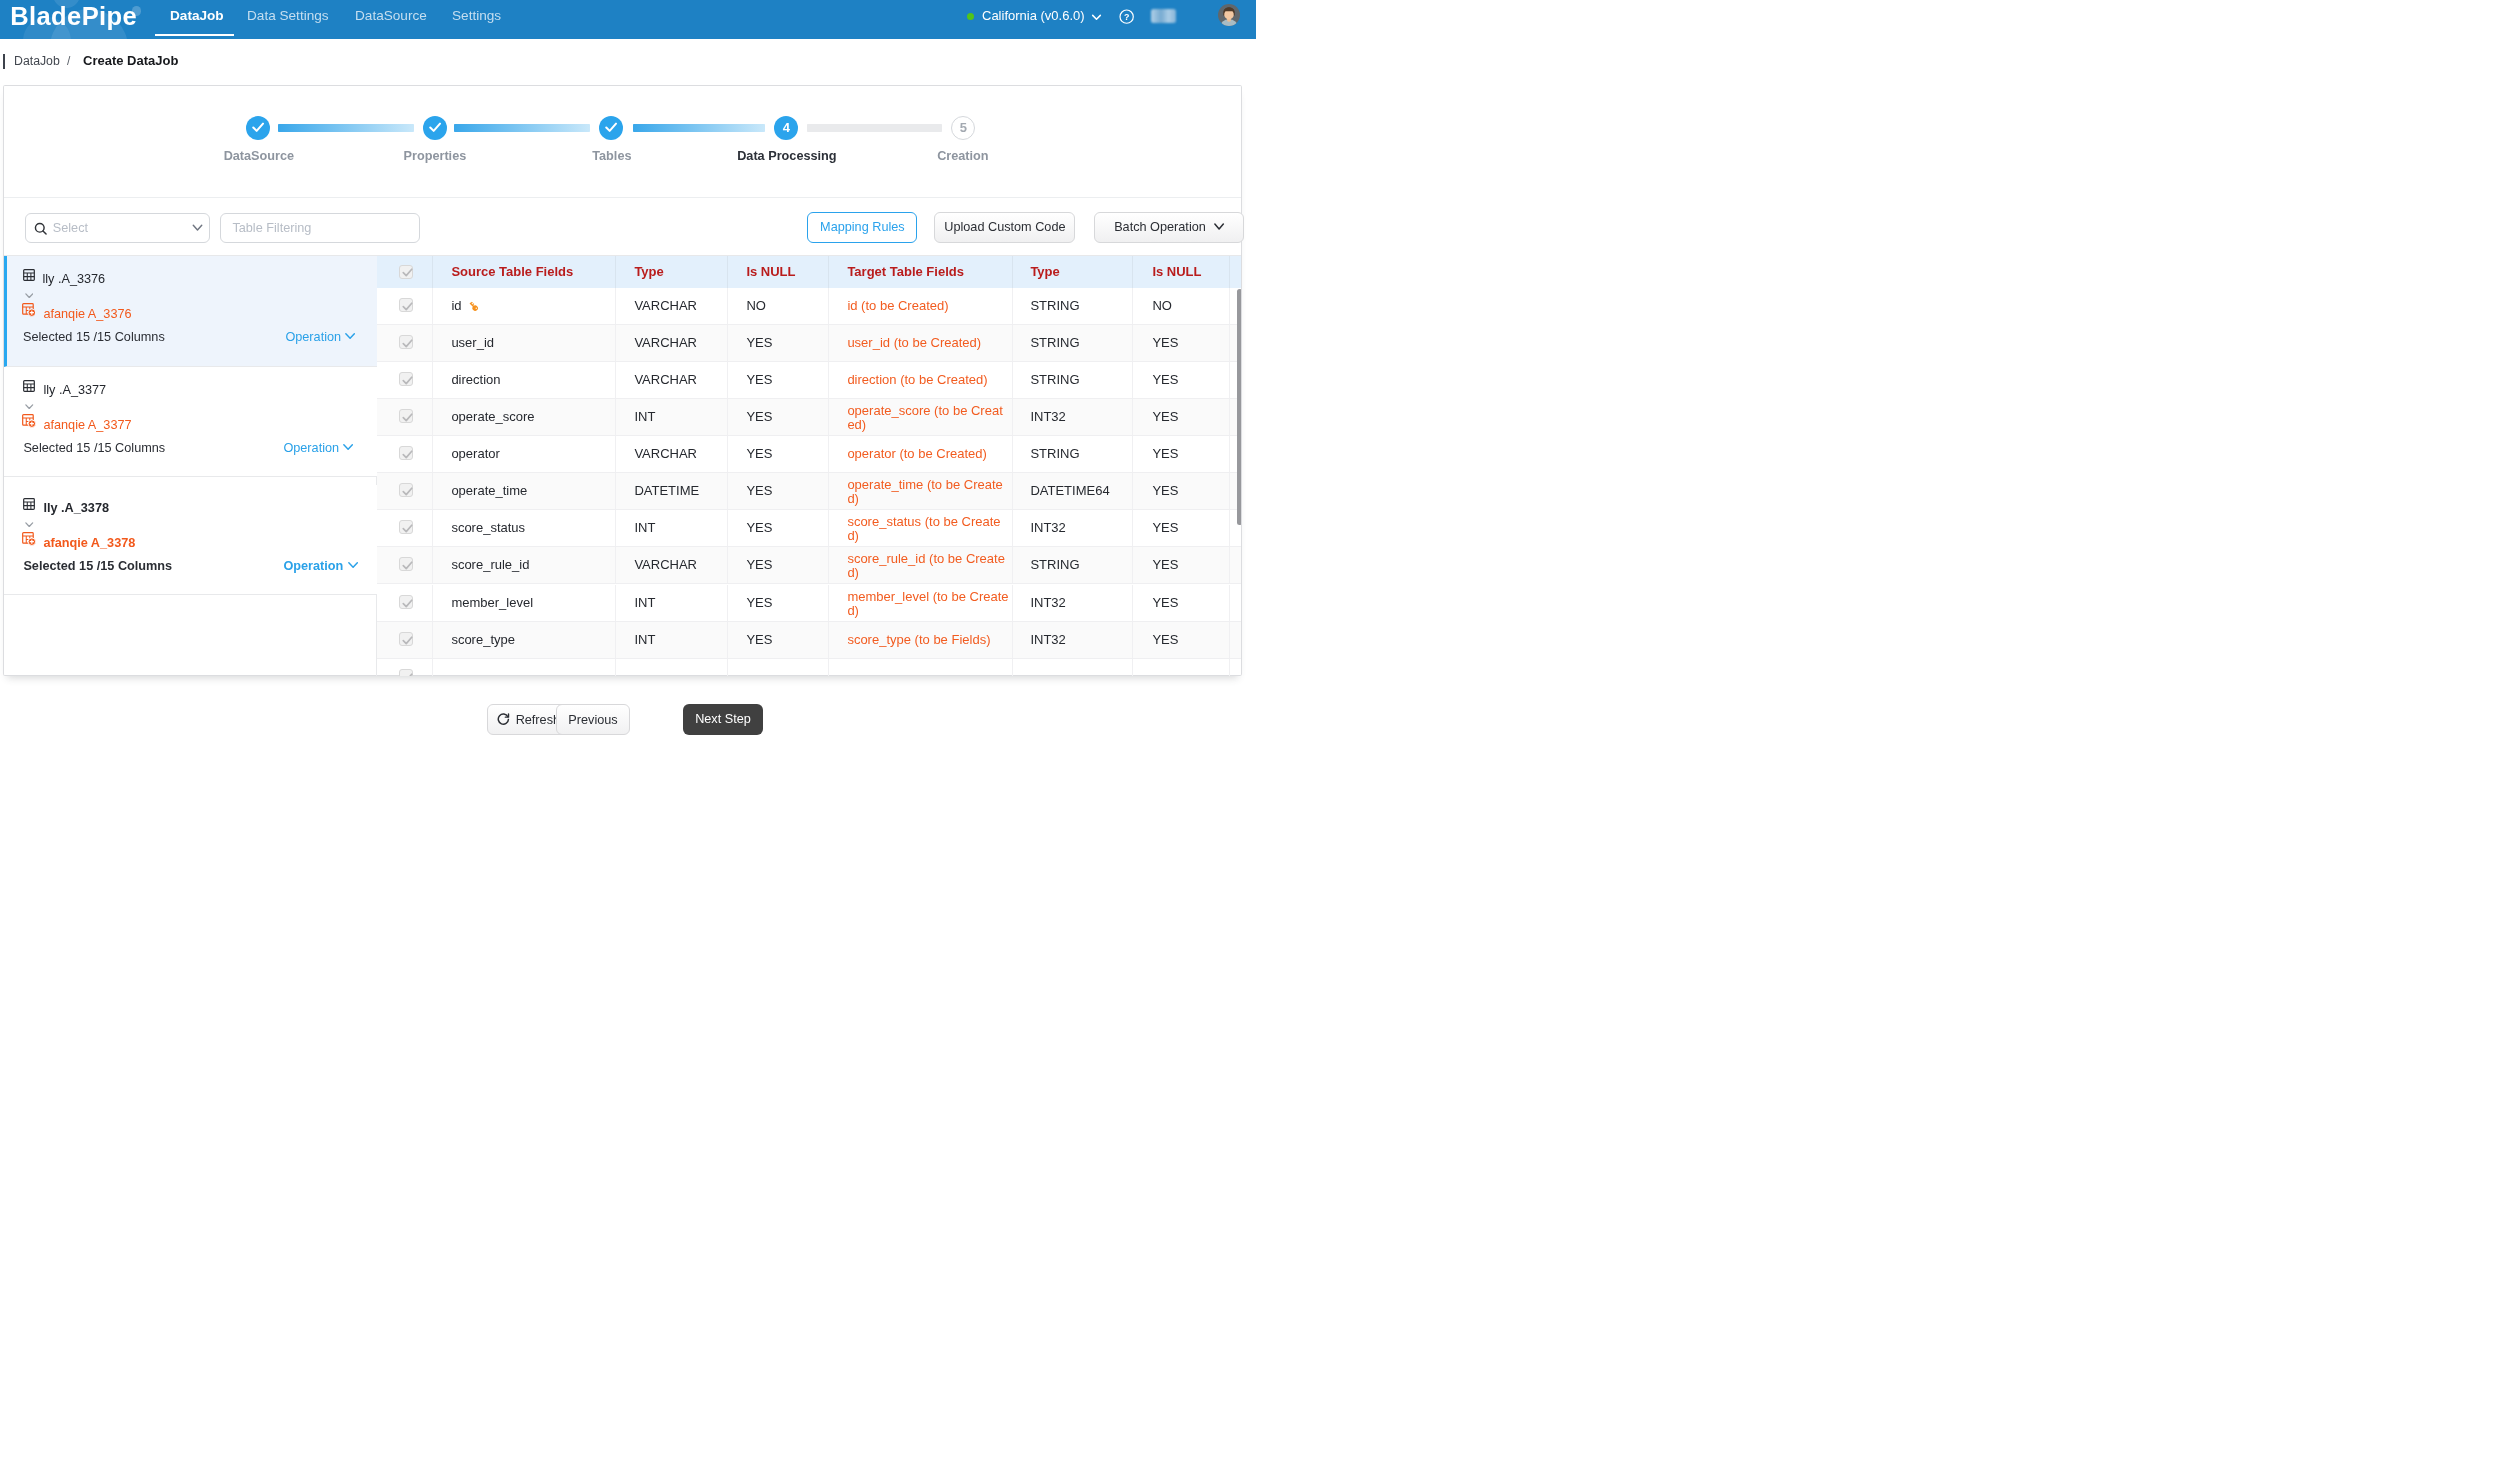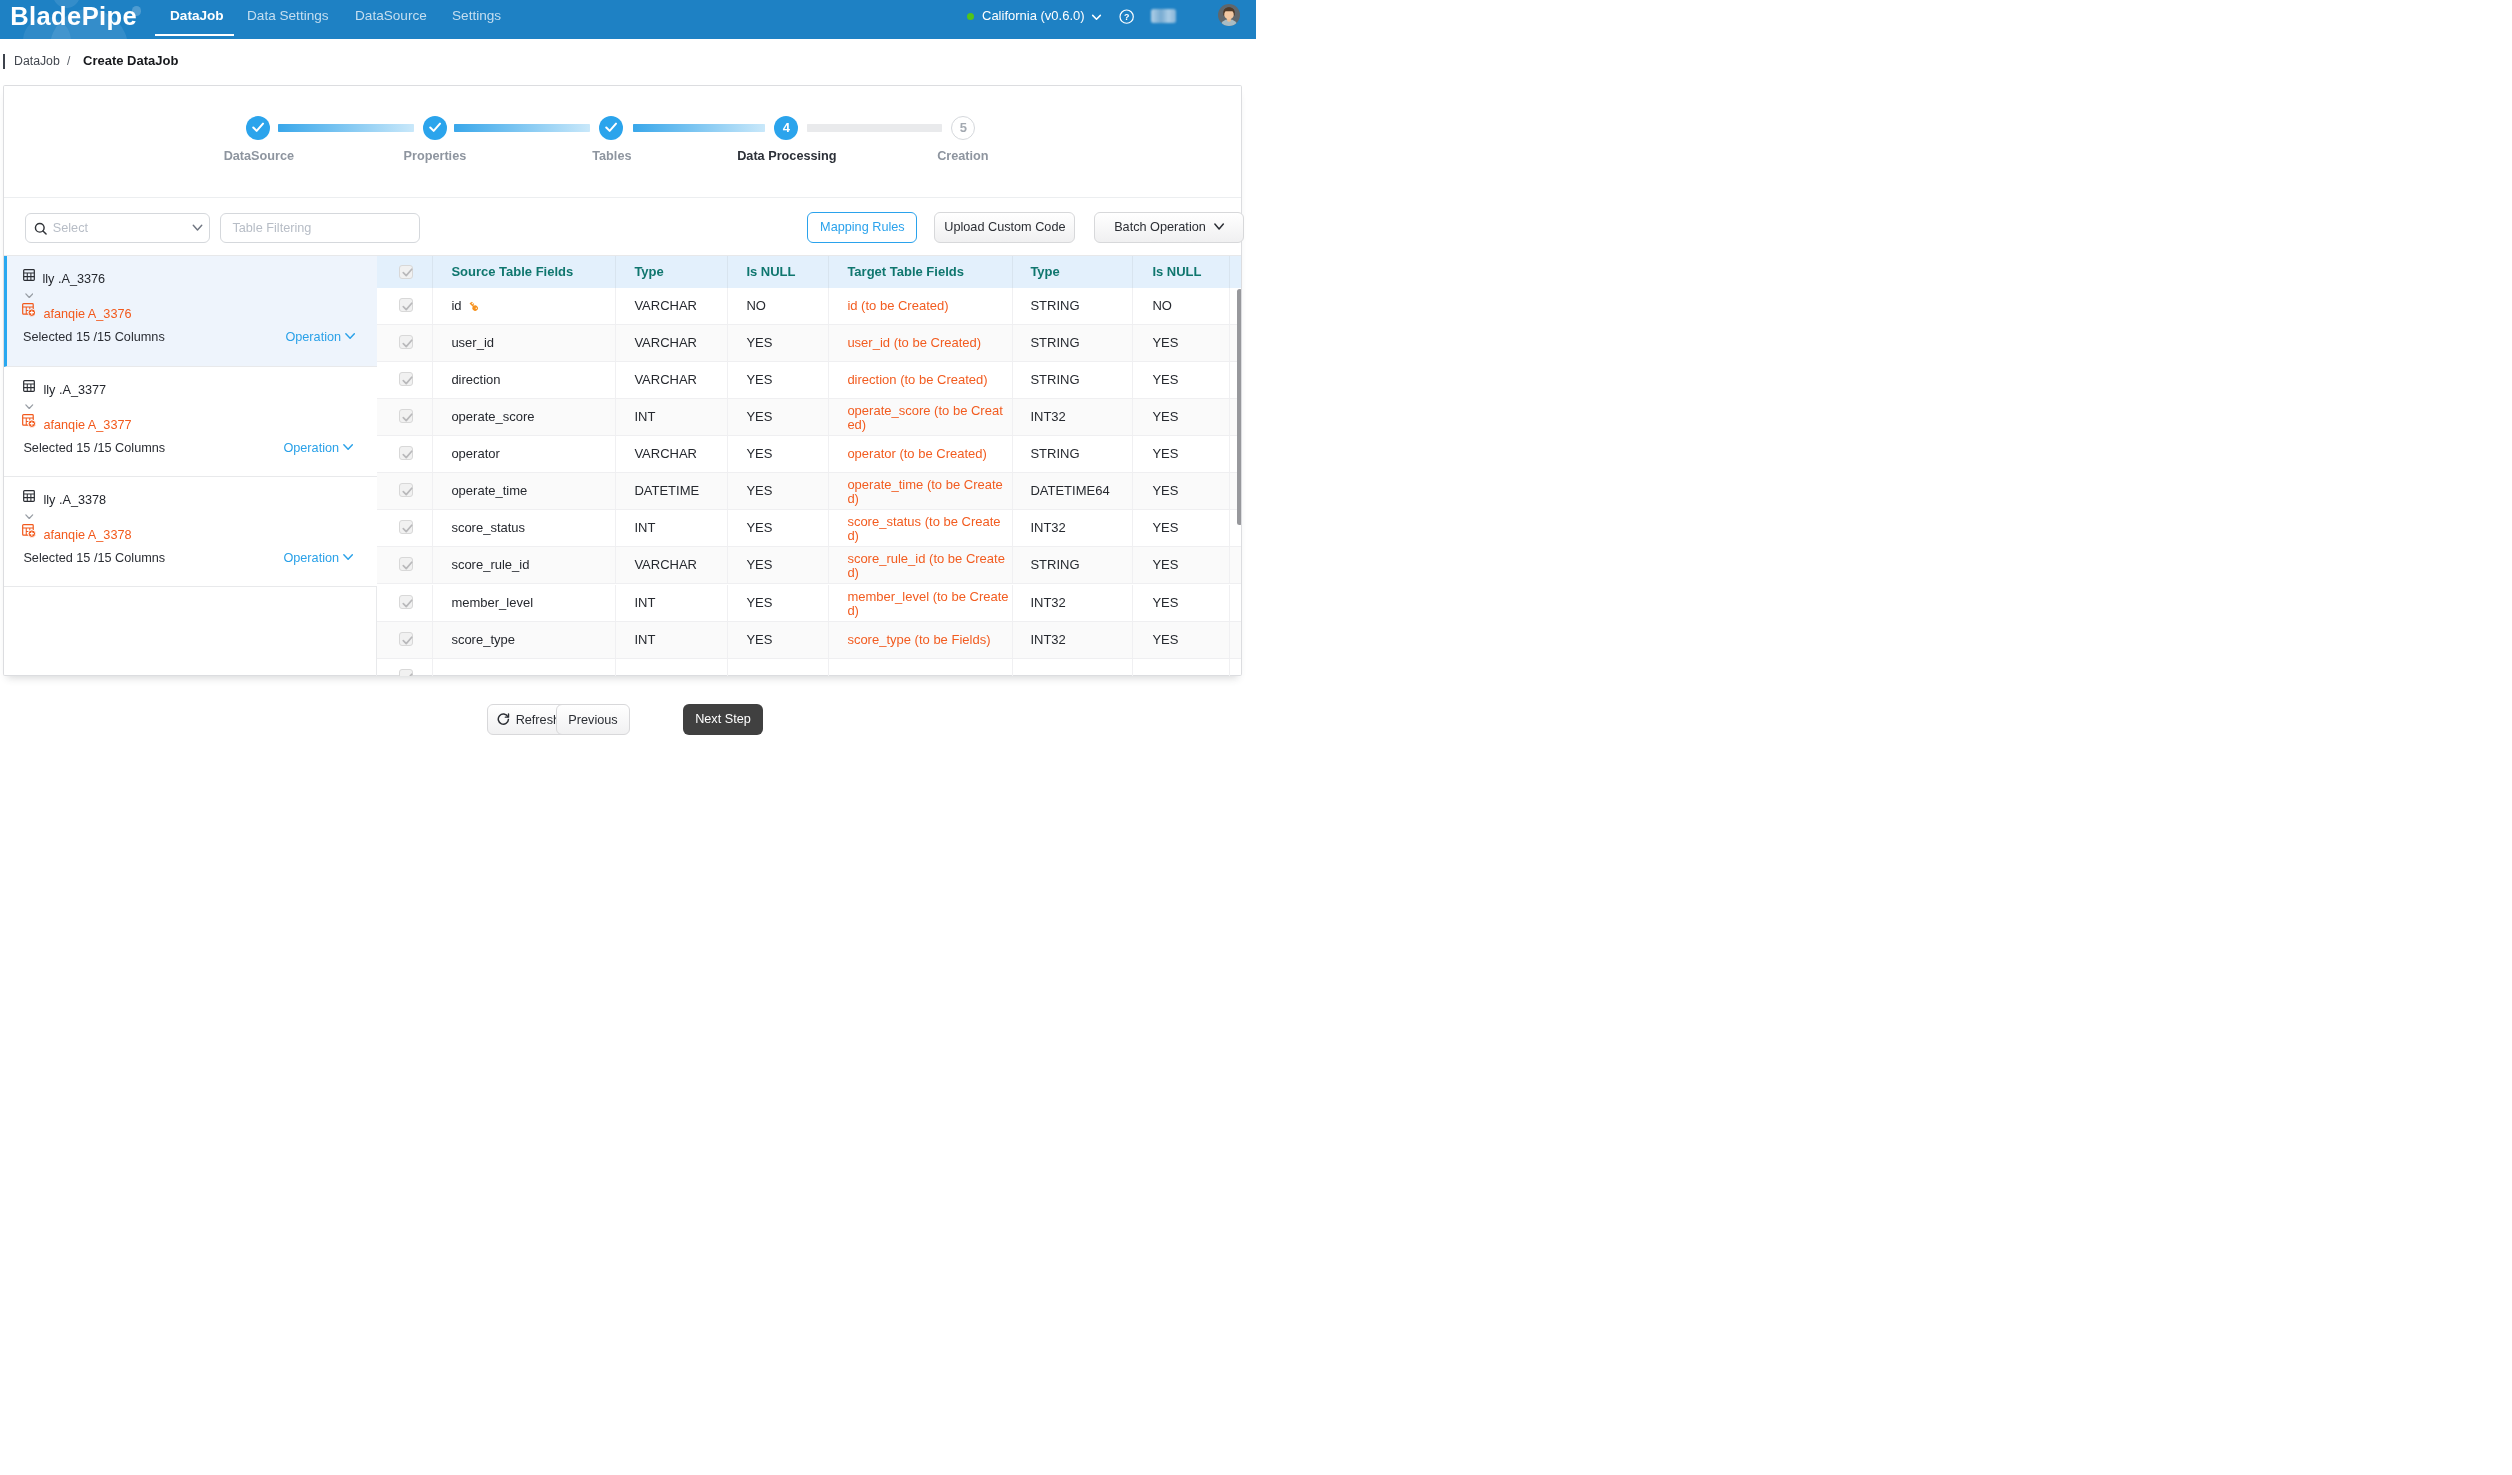--- a/index.html
+++ b/index.html
@@ -76,21 +76,21 @@
 .lop { position:absolute; left:279px; top:74px; font-size:12.7px; color:#2aa1e8; }
 .litem.sel .lop { left:278px; }
 .lop svg { margin-left:4.2px; vertical-align:1.3px; }
 #lfoot { position:absolute; left:0; top:380px; width:373px; height:41px; background:#f7f8f9; border-top:0.8px solid #e5e6e8; }
 #lfoot .tot { position:absolute; left:110px; top:0; height:40px; line-height:39px; font-size:12.7px; color:#2b2e34; }
 .pgbtn { position:absolute; top:8.7px; width:21px; height:21px; background:#fff; border-radius:3.4px; box-shadow:0 0.8px 2.1px rgba(0,0,0,0.08); text-align:center; }
 .pgbtn.cur { color:#2aa0e8; font-size:13px; line-height:21px; font-weight:bold; }
 
 
 #rtable { position:absolute; left:373px; top:0; width:864px; height:420px; overflow:hidden; font-size:13px; }
-#thead { position:absolute; left:0; top:0; width:100%; height:32px; background:#e3f0fc; font-weight:bold; color:#0f766e; }
+#thead { position:absolute; left:0; top:0; width:100%; height:32px; background:#e3f0fc; font-weight:bold; color:#b91c1c; }
 .th { position:absolute; top:0; height:32px; line-height:31px; border-right:0.8px solid #d8e4ef; padding-left:18px; }
 .trow { position:absolute; left:0; width:100%; height:37px; border-bottom:0.8px solid #efeff1; }
 .trow.alt { background:#fafafa; }
 .td { position:absolute; top:0; height:100%; line-height:36px; border-right:0.8px solid #f0f0f2; padding-left:18px; white-space:nowrap; color:#26292f; }
 .td.orange { color:#f25c20; line-height:14px; padding-top:4.7px; white-space:nowrap; }
 .td.orange.one { line-height:36px; padding-top:0; }
 .cb { position:absolute; left:21.6px; top:10px; width:14.4px; height:14.4px; background:#f1f1f1; border:0.8px solid #d8d8d8; border-radius:3px; }
 .cb svg { position:absolute; left:1.7px; top:2.5px; }
 #thumb { position:absolute; left:860px; top:33px; width:4.7px; height:236px; background:#97989c; border-radius:2.5px; }
 
@@ -238,21 +238,21 @@
               <path d="M0.8 4.6 H13.2 M5 4.6 V13.2 M9.2 4.6 V8.5 M5 8.9 H8" stroke="#f2591c" stroke-width="1.2" fill="none"></path>
               <circle cx="11.6" cy="11.4" r="4.4" fill="#f2591c" stroke="#fff" stroke-width="1.1"></circle>
               <path d="M11.6 9.5 V13.3 M9.7 11.4 H13.5" stroke="#fff" stroke-width="1.4" stroke-linecap="round"></path>
             </svg>
           <div class="lrowC">afanqie A_3377</div>
           <div class="lrowD">Selected 15 /15 Columns</div>
           <div class="lop">Operation<svg width="10.2" height="6.8" viewBox="0 0 12 8">
                 <path d="M1 1 L6 6.3 L11 1" stroke="#2aa1e8" stroke-width="1.7" fill="none" stroke-linecap="round" stroke-linejoin="round"></path>
               </svg></div>
         </div>
-        <div class="litem" style="top:221px; height:110px;">
+        <div class="litem" style="top:229px; height:110px;font-weight:bold;">
           <svg class="gridicon" width="12" height="12" viewBox="0 0 14 14">
               <rect x="0.8" y="0.8" width="12.4" height="12.4" rx="1" stroke="#2b2e34" stroke-width="1.4" fill="none"></rect>
               <path d="M0.8 4.6 H13.2 M0.8 8.9 H13.2 M5 4.6 V13.2 M9.2 4.6 V13.2" stroke="#2b2e34" stroke-width="1.2" fill="none"></path>
             </svg>
           <div class="lrowA">lly .A_3378</div>
           <svg class="lchev" width="8.5" height="6" viewBox="0 0 10 7">
               <path d="M1 1 L5 5.2 L9 1" stroke="#989ea5" stroke-width="1.5" fill="none" stroke-linecap="round" stroke-linejoin="round"></path>
             </svg>
           <svg class="oicon" width="13.6" height="13.6" viewBox="0 0 16 16">
               <rect x="0.8" y="0.8" width="12.4" height="12.4" rx="1" stroke="#f2591c" stroke-width="1.4" fill="none"></rect>

